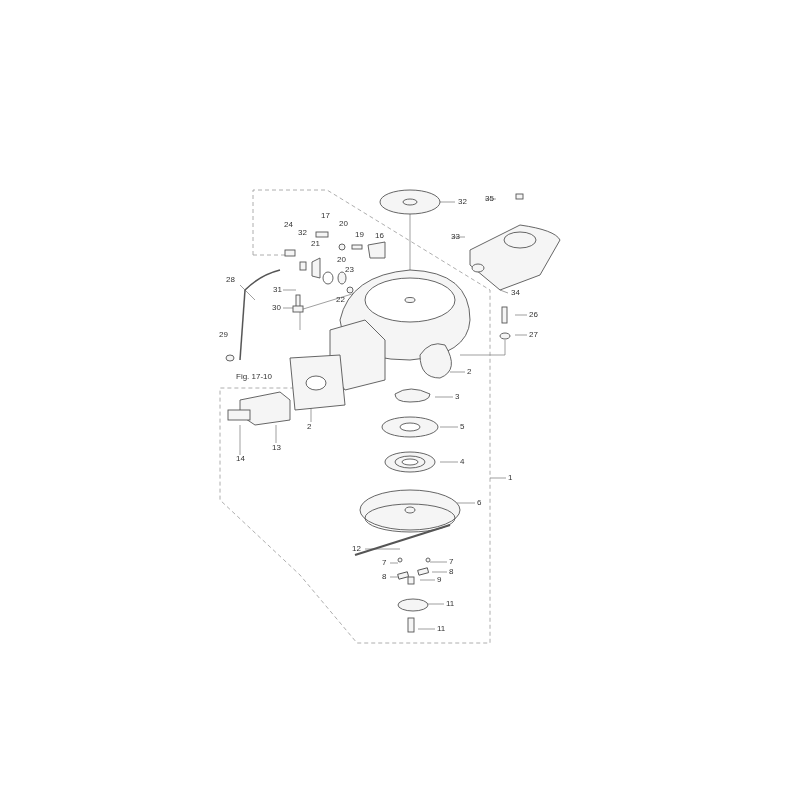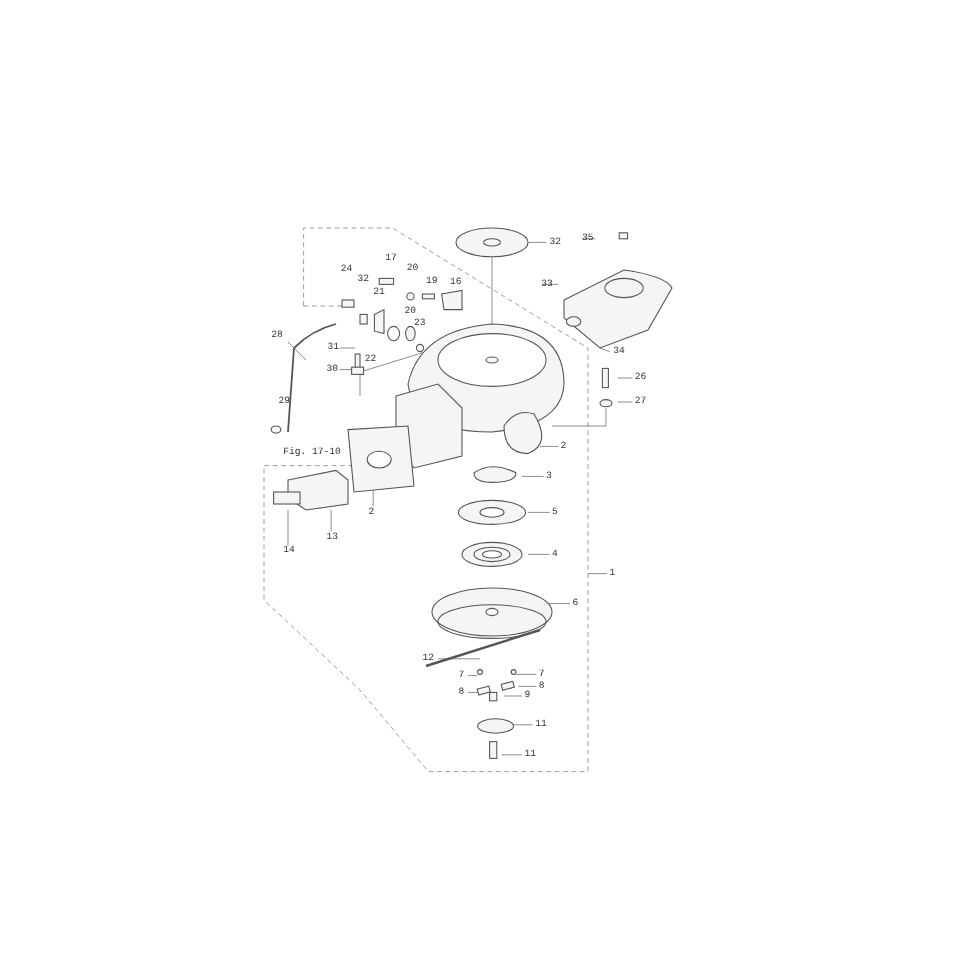--- a/index.html
+++ b/index.html
@@ -1,18 +1,18 @@
 <!DOCTYPE html>
 <html><head>
   <meta charset="utf-8">
   <style>
     html, body { margin: 0; padding: 0; background: #ffffff; }
     body { width: 800px; height: 800px; position: relative; overflow: hidden; font-family: "Liberation Sans", sans-serif; }
     .canvas { position: absolute; left: 0; top: 0; width: 800px; height: 800px; }
-    .lbl { position: absolute; font-size: 8px; color: #333; font-family: Liberation Mono, monospace; line-height: 1; white-space: nowrap; text-align: right; }
+    .lbl { position: absolute; font-size: 8px; color: #333; font-family: Liberation Sans, sans-serif; line-height: 1; white-space: nowrap; text-align: right; }
     svg { position: absolute; left: 0; top: 0; }
   </style>
 </head>
 <body>
 
 <div class="canvas">
   <svg width="800" height="800" viewBox="0 0 800 800">
     <g fill="none" stroke="#999" stroke-width="0.8" stroke-dasharray="4,3">
       <polyline points="253,255 253,190 327,190 490,290 490,643 357,643 300,575 220,500 220,388 300,388 300,385"></polyline>
       <polyline points="253,255 295,255"></polyline>
@@ -121,28 +121,28 @@
     <span class="lbl" style="left:352px;top:545px">12</span>
     <span class="lbl" style="left:272px;top:444px">13</span>
     <span class="lbl" style="left:236px;top:455px">14</span>
     <span class="lbl" style="left:307px;top:423px">2</span>
     <span class="lbl" style="left:375px;top:232px">16</span>
     <span class="lbl" style="left:321px;top:212px">17</span>
     <span class="lbl" style="left:355px;top:231px">19</span>
     <span class="lbl" style="left:339px;top:220px">20</span>
     <span class="lbl" style="left:337px;top:256px">20</span>
     <span class="lbl" style="left:311px;top:240px">21</span>
-    <span class="lbl" style="left:304px;top:296px">22</span>
+    <span class="lbl" style="left:336px;top:296px">22</span>
     <span class="lbl" style="left:345px;top:266px">23</span>
     <span class="lbl" style="left:284px;top:221px">24</span>
     <span class="lbl" style="left:298px;top:229px">32</span>
     <span class="lbl" style="left:529px;top:311px">26</span>
     <span class="lbl" style="left:529px;top:331px">27</span>
     <span class="lbl" style="left:226px;top:276px">28</span>
-    <span class="lbl" style="left:232px;top:331px">29</span>
+    <span class="lbl" style="left:219px;top:331px">29</span>
     <span class="lbl" style="left:272px;top:304px">30</span>
     <span class="lbl" style="left:273px;top:286px">31</span>
     <span class="lbl" style="left:458px;top:198px">32</span>
     <span class="lbl" style="left:451px;top:233px">33</span>
     <span class="lbl" style="left:511px;top:289px">34</span>
     <span class="lbl" style="left:485px;top:195px">35</span>
     <span class="lbl" style="left:236px;top:373px">Fig. 17-10</span>
   </div>
 </div>
 

